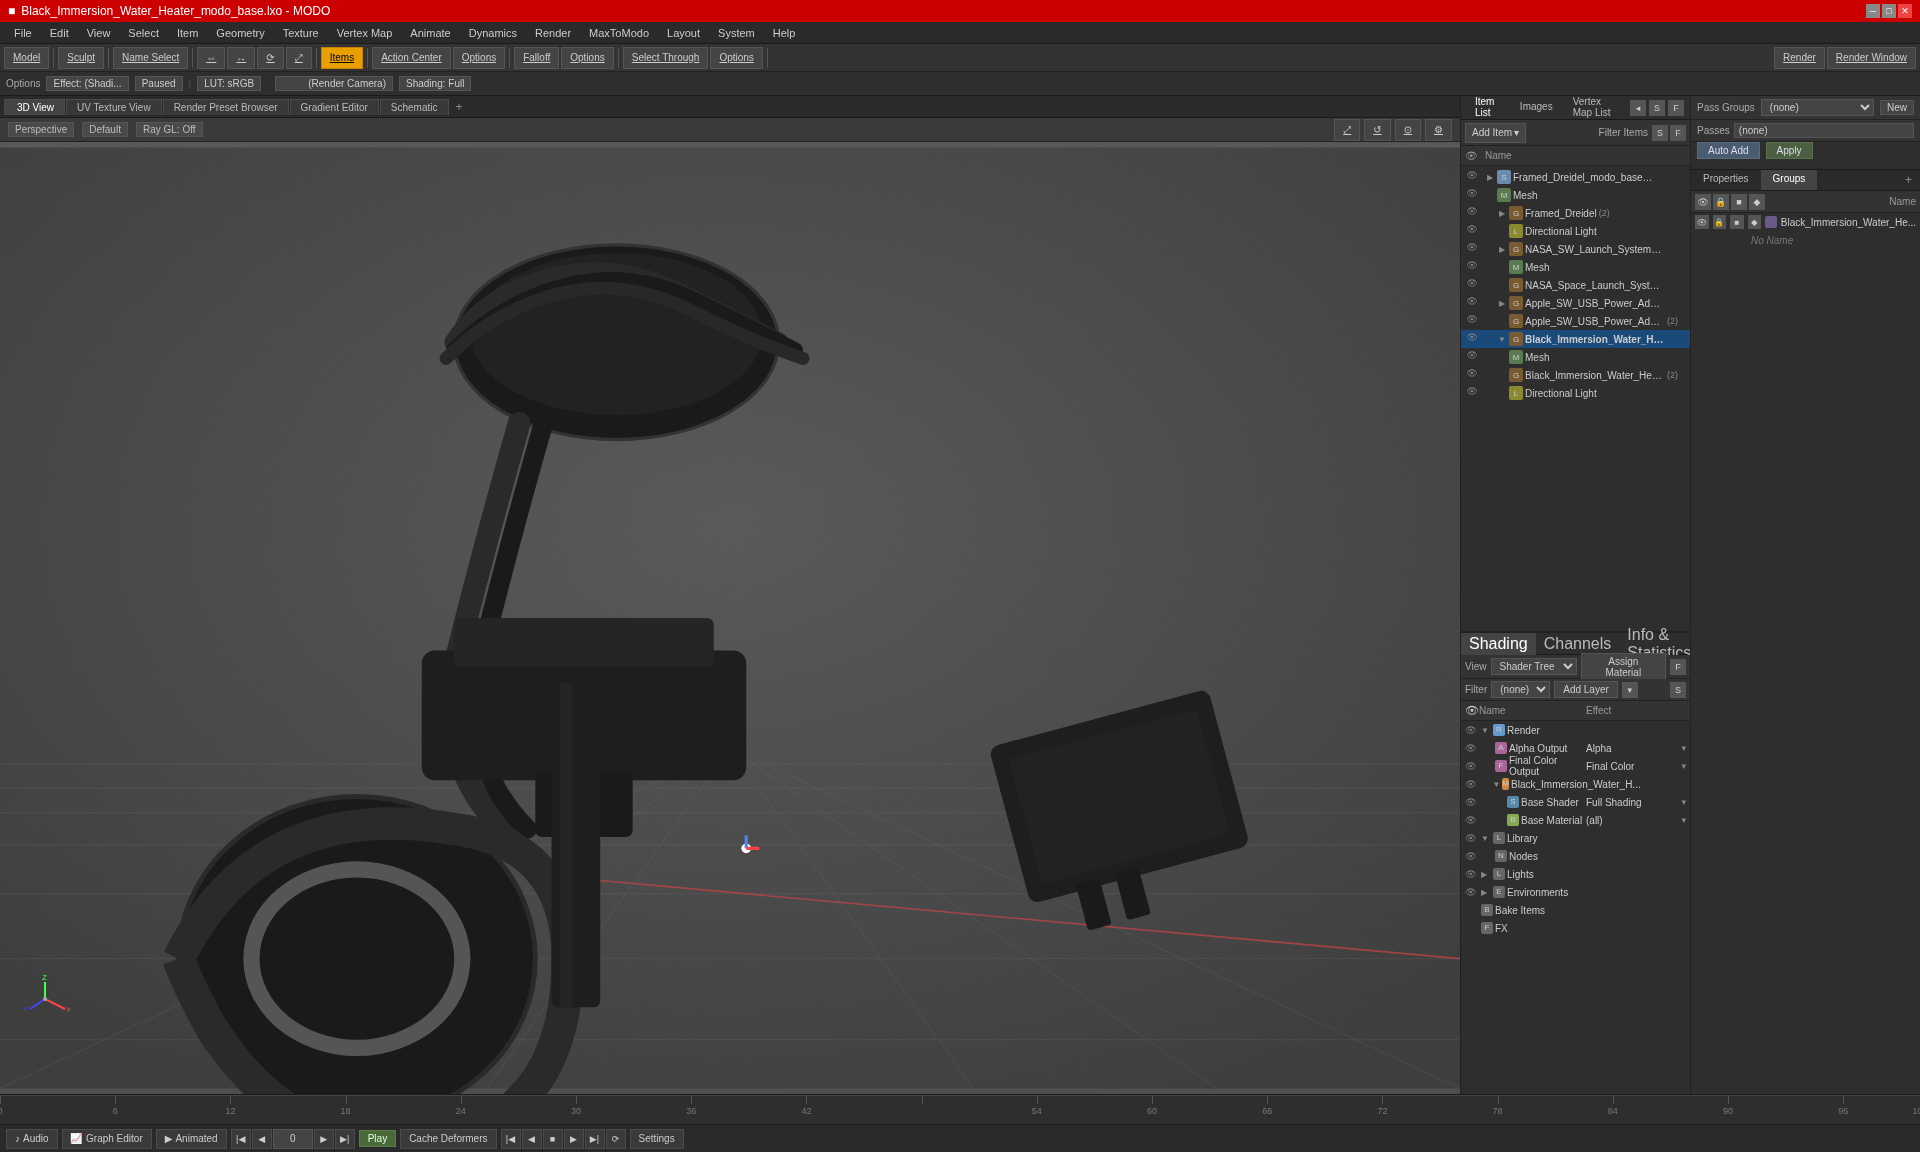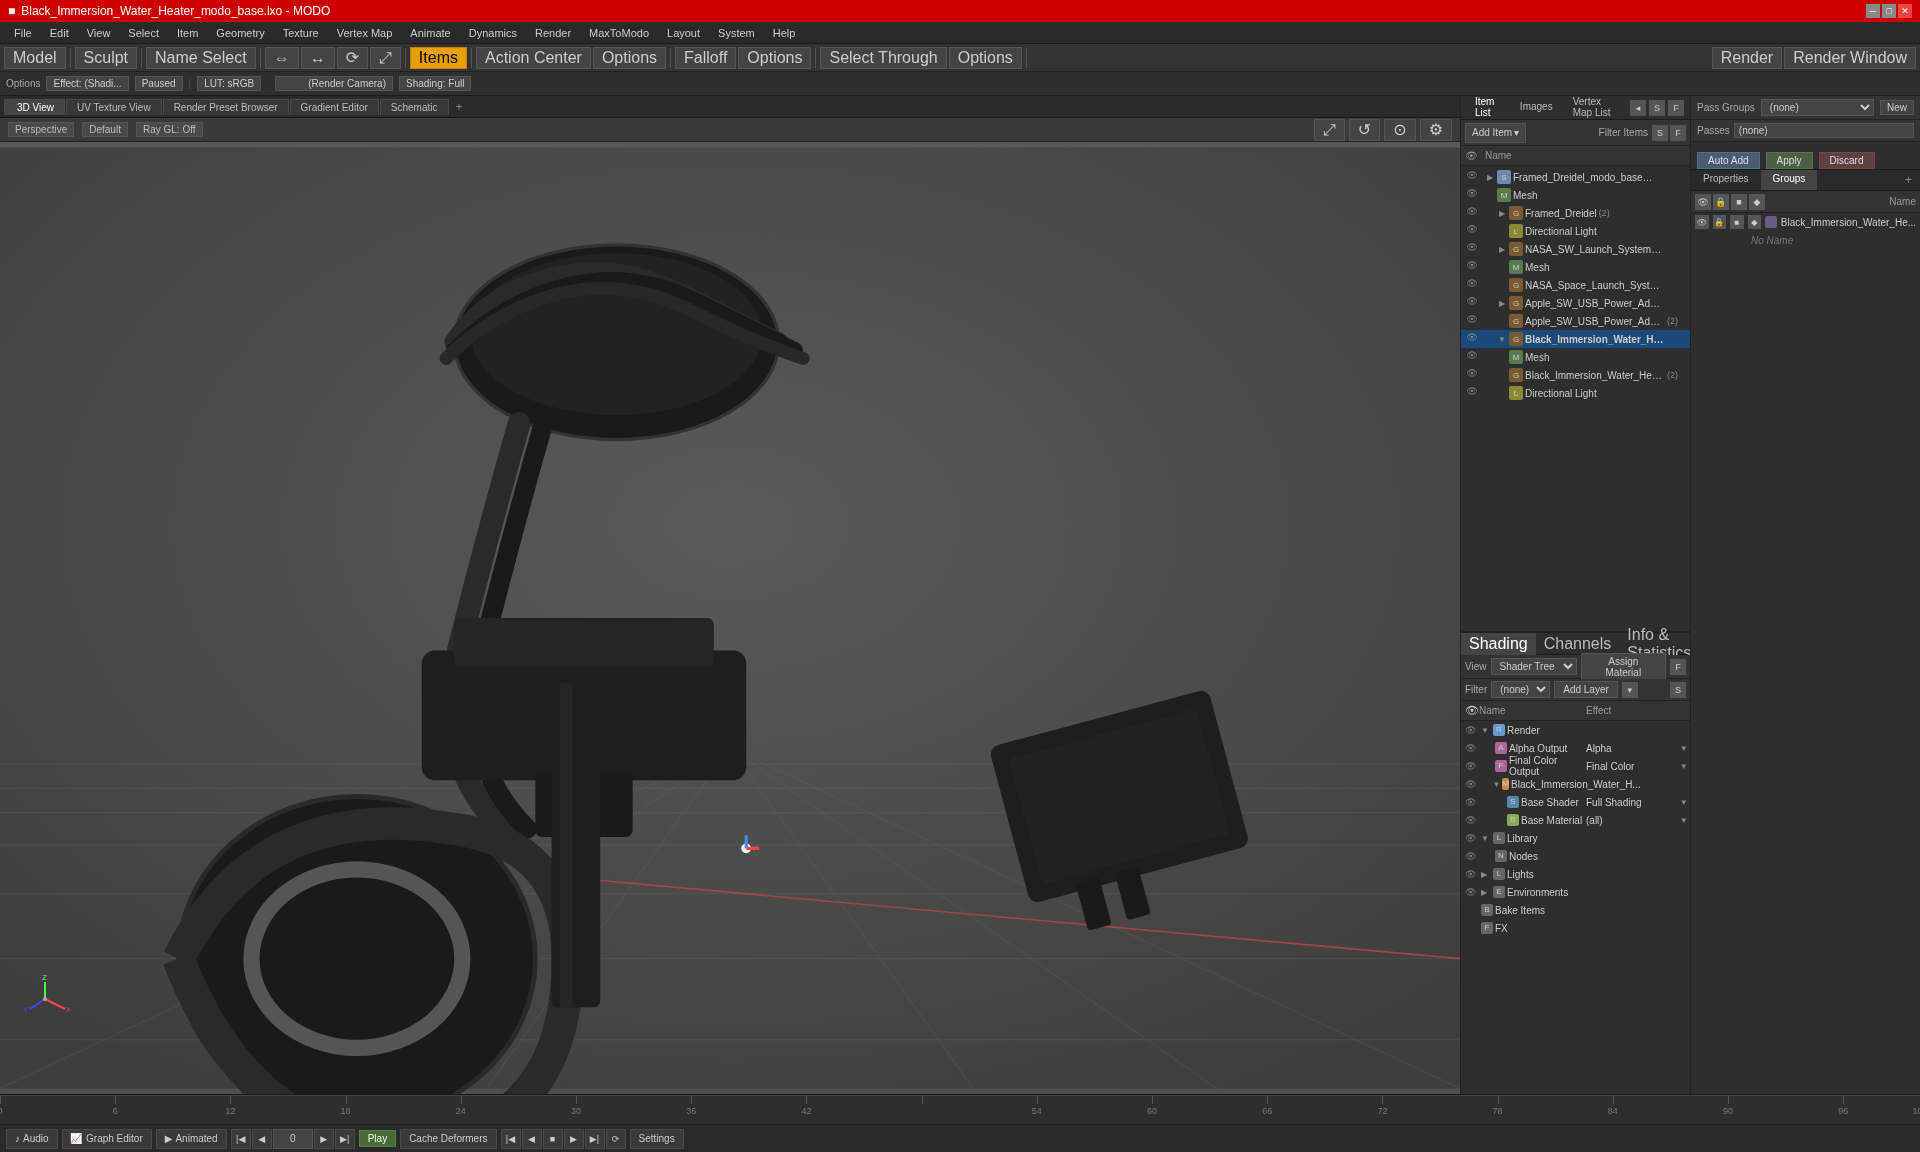--- a/index.html
+++ b/index.html
@@ -61,24 +61,24 @@
       align-items: center;
       padding: 0 4px;
       gap: 2px;
       border-bottom: 1px solid #222;
     }
     .toolbar-btn {
       padding: 2px 8px;
       background: #444;
       border: 1px solid #555;
       color: #ccc;
-      font-size: 16px;
+      font-size: 10px;
       cursor: pointer;
       height: 22px;
-      display: flex; align-items: center; gap: 3px;
+      display: flex; align-items: center; gap: 3px; text-decoration: underline;
     }
     .toolbar-btn.active { background: #e8a000; color: #000; border-color: #c88000; }
     .toolbar-sep { width: 1px; height: 20px; background: #555; margin: 0 2px; }
 
     
     .options-bar {
       background: #2e2e2e;
       height: 24px;
       display: flex;
       align-items: center;
@@ -418,21 +418,21 @@
     }
     .passes-label { font-size: 10px; color: #aaa; }
     .passes-input {
       background: #444; border: 1px solid #555; color: #ccc; font-size: 10px; padding: 1px 4px; flex: 1;
     }
 
     .auto-add-bar {
       background: #2e2e2e;
       height: 28px;
       display: flex;
-      align-items: flex-end;
+      align-items: flex-start;
       padding: 0 6px;
       gap: 6px;
       border-bottom: 1px solid #1a1a1a;
     }
     .auto-add-btn {
       background: #4a5c70;
       border: 1px solid #5a6c80;
       color: #dde;
       font-size: 10px;
       padding: 2px 10px;

